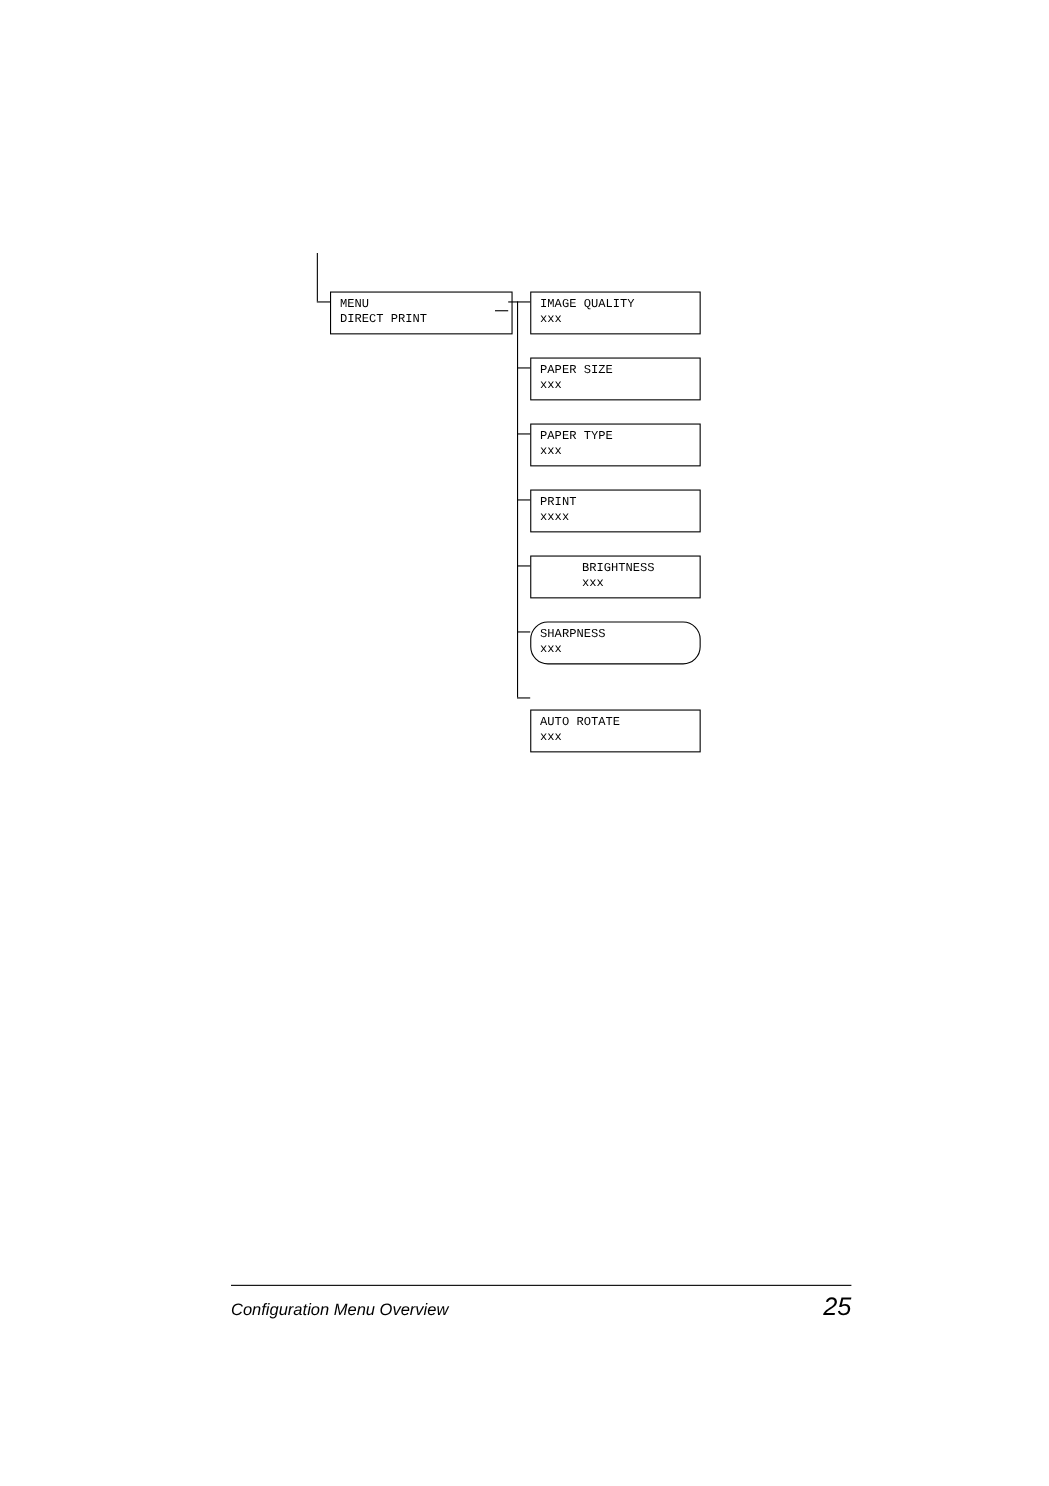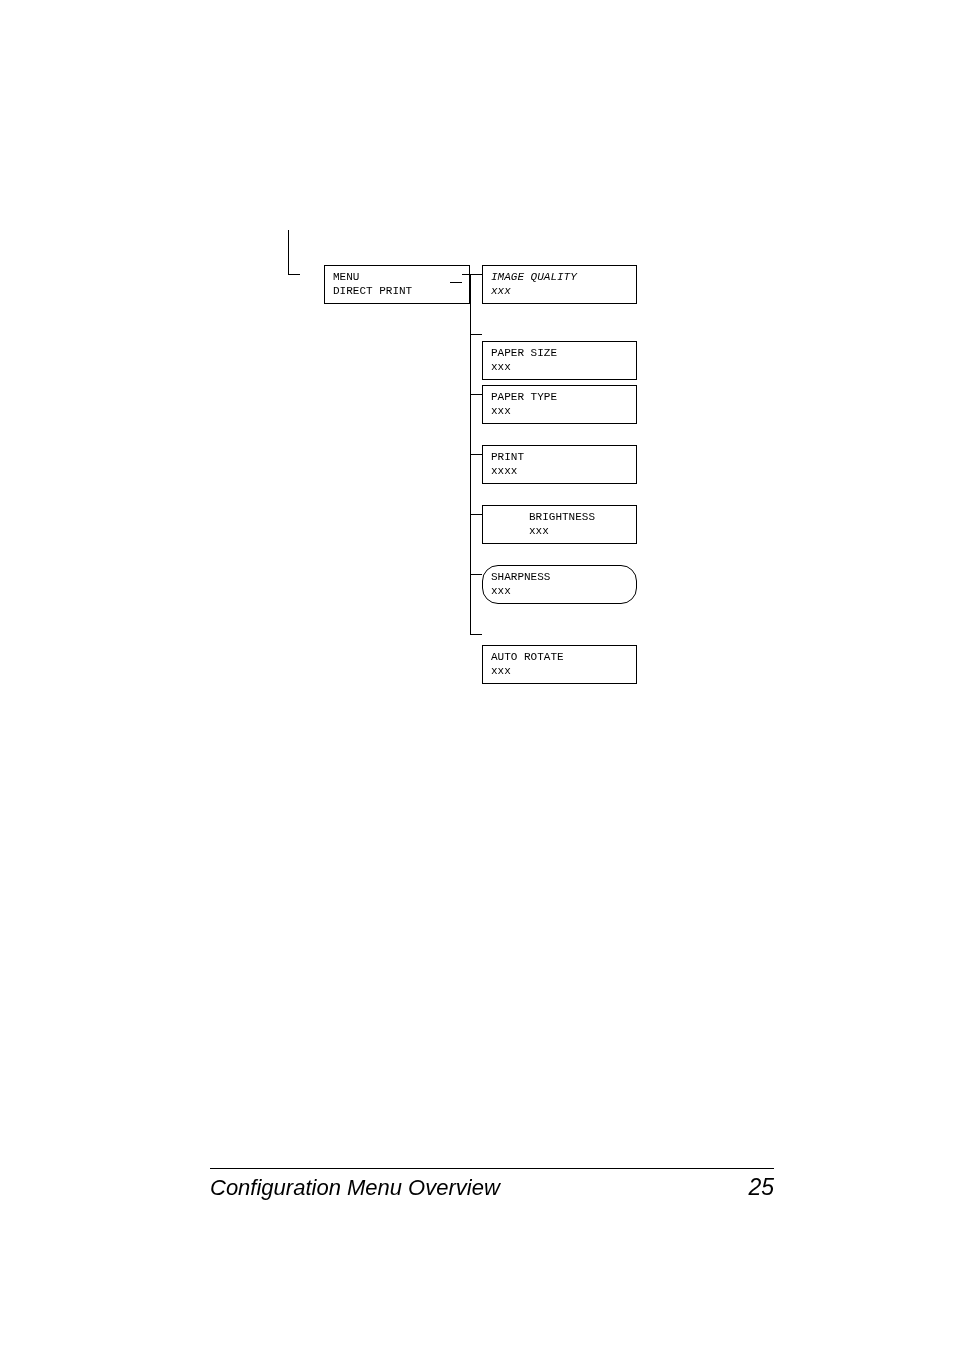--- a/index.html
+++ b/index.html
@@ -25,27 +25,26 @@
       top: 0;
       left: 13px;
       width: 1px;
       height: 44px;
       background: black;
     }
     .menu-box {
       position: absolute;
       top: 35px;
       left: 25px;
-      width: 146px;
+      width: 166px;
       border: 1px solid black;
       padding: 4px 8px;
       font-family: "Courier New", Courier, monospace;
       font-size: 11px;
       line-height: 1.3;
-      margin-left: 24px;
     }
     .menu-connector-h1 {
       position: absolute;
       top: 44px;
       left: 13px;
       width: 12px;
       height: 1px;
       background: black;
     }
     .right-connector {
@@ -95,21 +94,21 @@
       left: 210px;
       right: 180px;
       border-top: 1px solid black;
       padding-top: 5px;
       display: flex;
       justify-content: space-between;
       align-items: baseline;
     }
     .footer-title {
       font-style: italic;
-      font-size: 22px;
+      font-size: 15px;
     }
     .footer-page {
       font-style: italic;
       font-size: 23px;
     }
   </style>
 </head>
 <body>
 
 <div class="diagram-area">
@@ -117,27 +116,27 @@
   <div class="menu-connector-h1"></div>
   <div class="menu-box">
     <div>MENU</div>
     <div>DIRECT PRINT</div>
   </div>
   <div class="right-connector"></div>
   <div class="spine-top-h"></div>
   <div class="vertical-spine"></div>
 
   <div class="option-connector" style="top:44px;"></div>
-  <div class="option-box" style="top:35px;font-style:italic;">
+  <div class="option-box" style="top:35px;">
     <div>IMAGE QUALITY</div>
     <div>xxx</div>
   </div>
 
   <div class="option-connector" style="top:104px;"></div>
-  <div class="option-box" style="top:111px;">
+  <div class="option-box" style="top:95px;">
     <div>PAPER SIZE</div>
     <div>xxx</div>
   </div>
 
   <div class="option-connector" style="top:164px;"></div>
   <div class="option-box" style="top:155px;">
     <div>PAPER TYPE</div>
     <div>xxx</div>
   </div>
 

